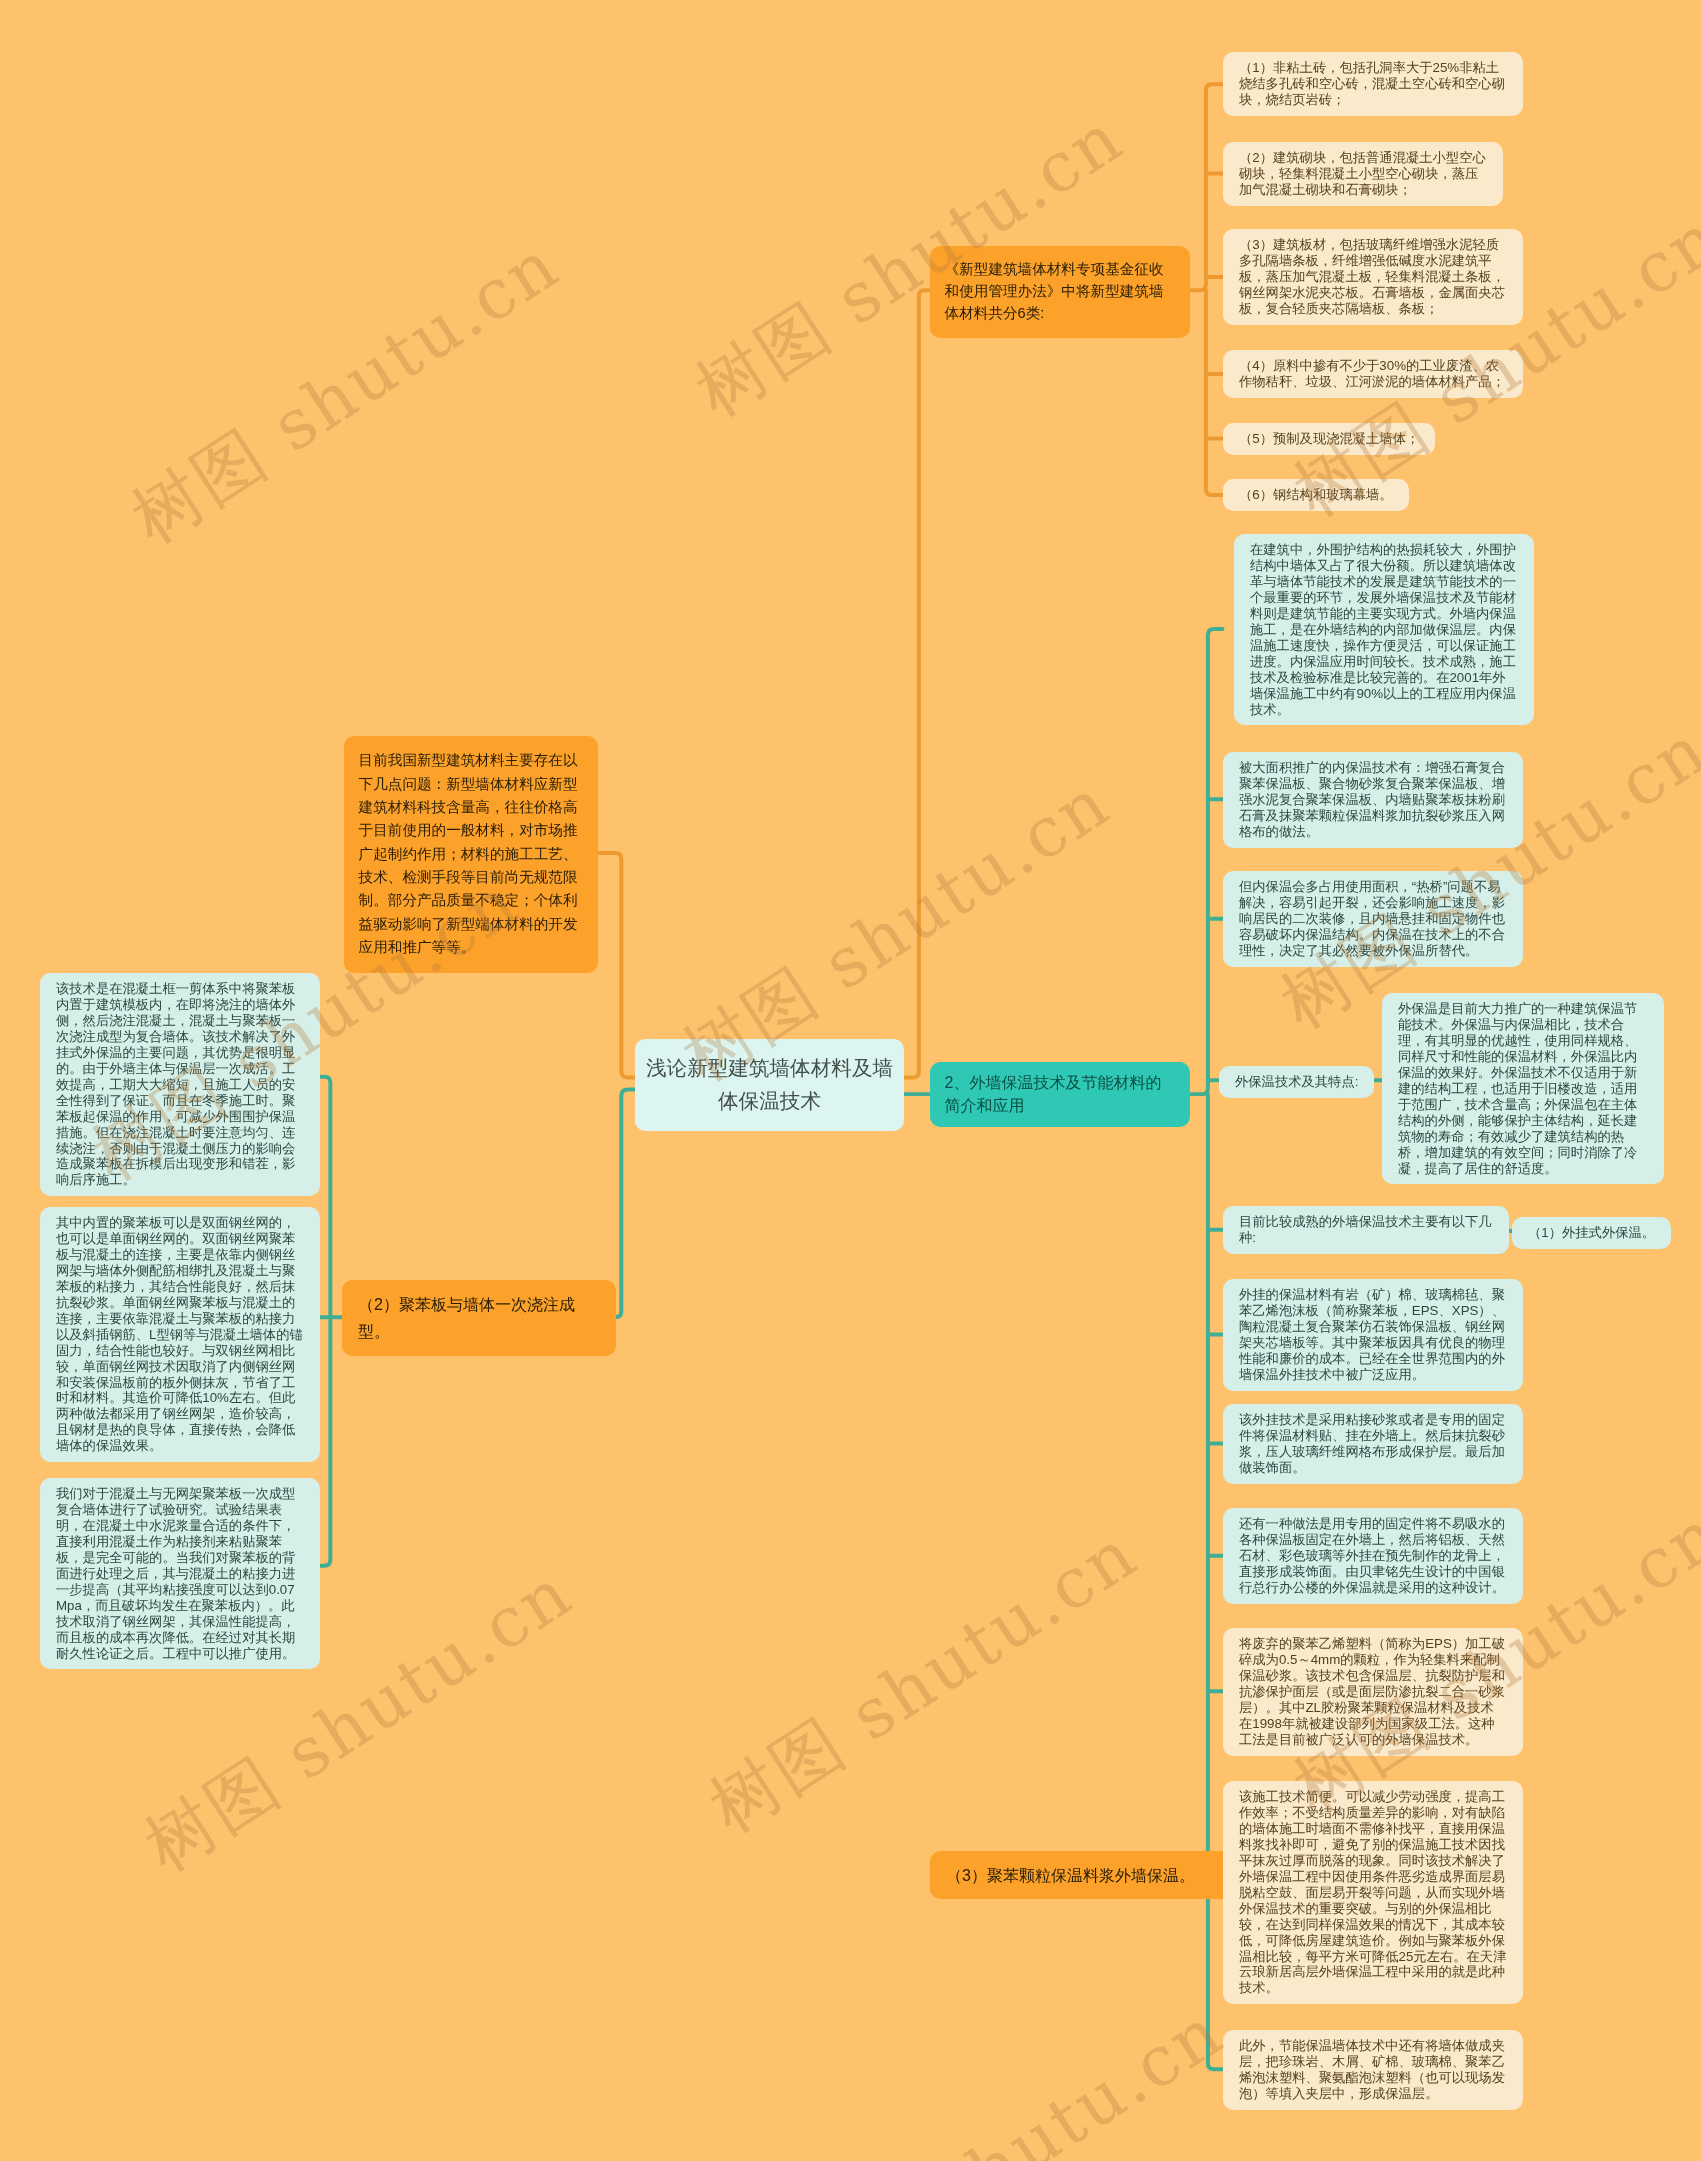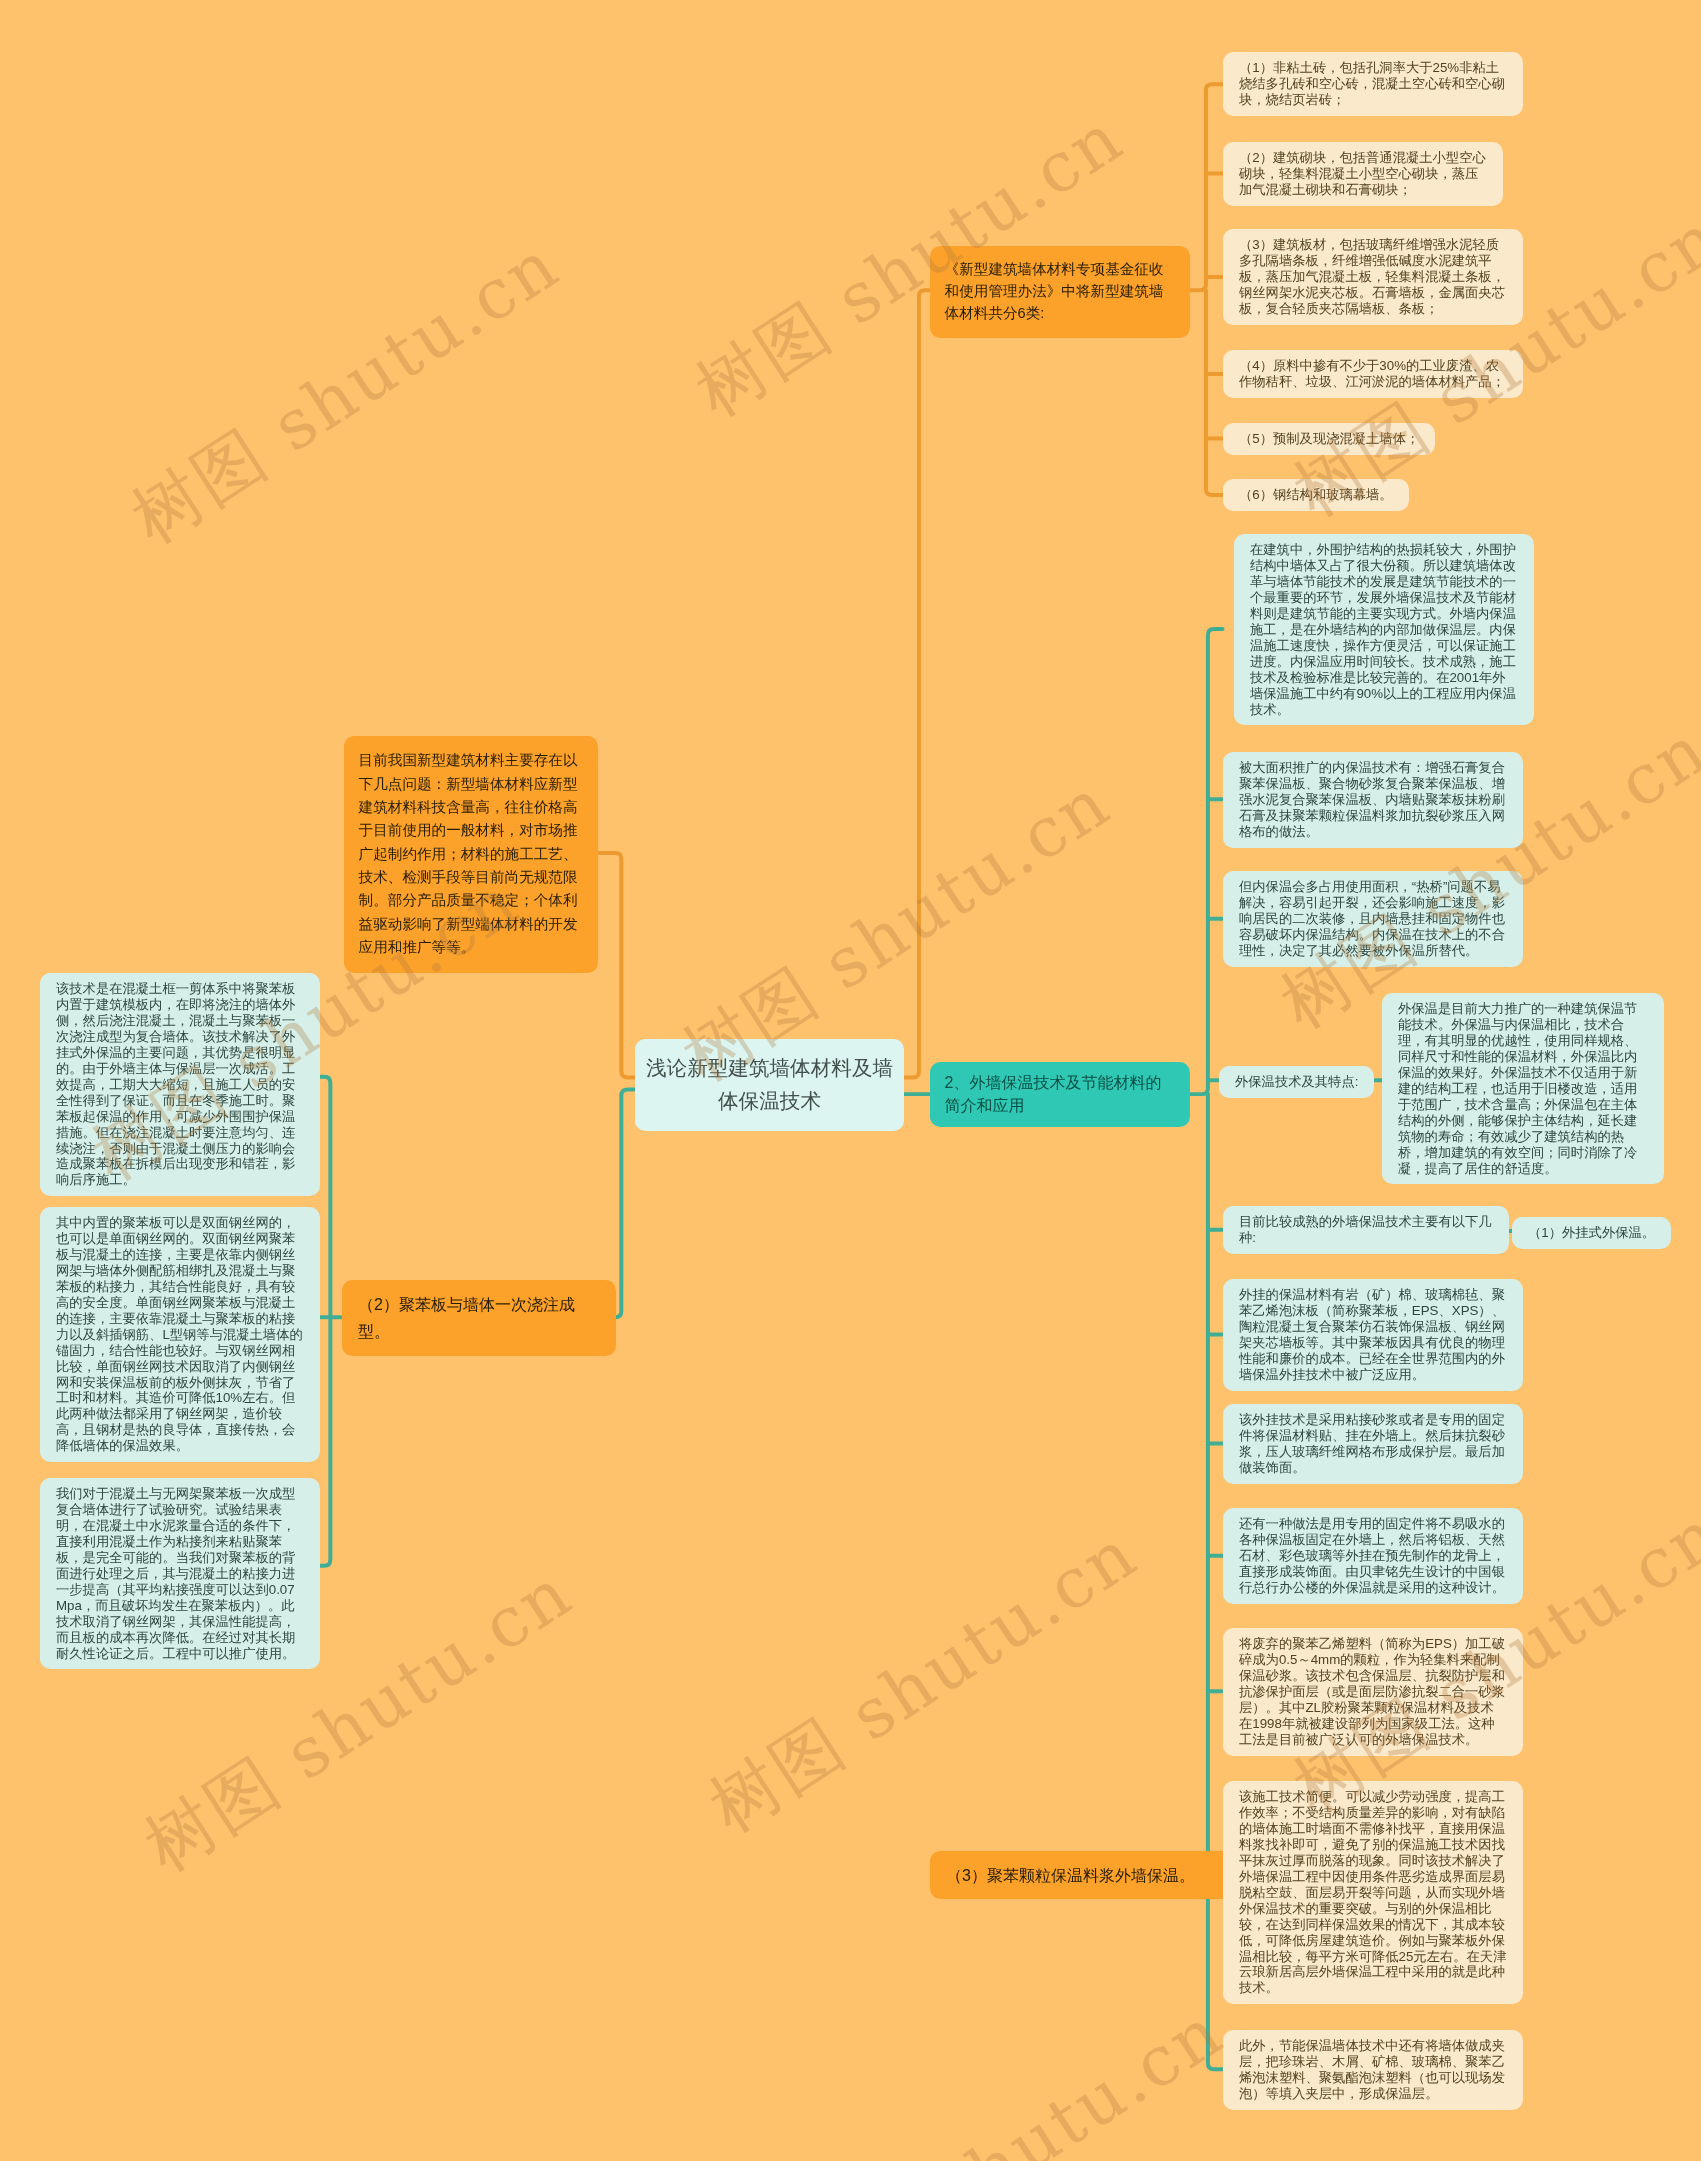--- a/index.html
+++ b/index.html
@@ -57,21 +57,21 @@
   </svg>
 
   <div class="node central" style="left:635px;top:1039px;width:269px;font-size:20.6px;line-height:1.6;padding:13.3px 9.3px;">浅论新型建筑墙体材料及墙体保温技术</div>
 
   <div class="node orange" style="left:344px;top:736px;width:254px;font-size:14.6px;line-height:1.6;padding:13.3px 14.6px;">目前我国新型建筑材料主要存在以下几点问题：新型墙体材料应新型建筑材料科技含量高，往往价格高于目前使用的一般材料，对市场推广起制约作用；材料的施工工艺、技术、检测手段等目前尚无规范限制。部分产品质量不稳定；个体利益驱动影响了新型端体材料的开发应用和推广等等。</div>
 
   <div class="node orange" style="left:342px;top:1280px;width:274px;font-size:16px;line-height:1.7;padding:10.6px 16px;">（2）聚苯板与墙体一次浇注成型。</div>
 
   <div class="node cyan" style="left:40px;top:973px;width:280px;">该技术是在混凝土框一剪体系中将聚苯板内置于建筑模板内，在即将浇注的墙体外侧，然后浇注混凝土，混凝土与聚苯板一次浇注成型为复合墙体。该技术解决了外挂式外保温的主要问题，其优势是很明显的。由于外墙主体与保温层一次成活。工效提高，工期大大缩短，且施工人员的安全性得到了保证。而且在冬季施工时。聚苯板起保温的作用，可减少外围围护保温措施。但在浇注混凝土时要注意均匀、连续浇注，否则由于混凝土侧压力的影响会造成聚苯板在拆模后出现变形和错茬，影响后序施工。</div>
 
-  <div class="node cyan" style="left:40px;top:1207px;width:280px;">其中内置的聚苯板可以是双面钢丝网的，也可以是单面钢丝网的。双面钢丝网聚苯板与混凝土的连接，主要是依靠内侧钢丝网架与墙体外侧配筋相绑扎及混凝土与聚苯板的粘接力，其结合性能良好，具有较高的安全度。单面钢丝网聚苯板与混凝土的连接，主要依靠混凝土与聚苯板的粘接力以及斜插钢筋、L型钢等与混凝土墙体的锚固力，结合性能也较好。与双钢丝网相比较，单面钢丝网技术因取消了内侧钢丝网和安装保温板前的板外侧抹灰，节省了工时和材料。其造价可降低10%左右。但此两种做法都采用了钢丝网架，造价较高，且钢材是热的良导体，直接传热，会降低墙体的保温效果。</div>
+  <div class="node cyan" style="left:40px;top:1207px;width:280px;">其中内置的聚苯板可以是双面钢丝网的，也可以是单面钢丝网的。双面钢丝网聚苯板与混凝土的连接，主要是依靠内侧钢丝网架与墙体外侧配筋相绑扎及混凝土与聚苯板的粘接力，其结合性能良好，然后抹抗裂砂浆。单面钢丝网聚苯板与混凝土的连接，主要依靠混凝土与聚苯板的粘接力以及斜插钢筋、L型钢等与混凝土墙体的锚固力，结合性能也较好。与双钢丝网相比较，单面钢丝网技术因取消了内侧钢丝网和安装保温板前的板外侧抹灰，节省了工时和材料。其造价可降低10%左右。但此两种做法都采用了钢丝网架，造价较高，且钢材是热的良导体，直接传热，会降低墙体的保温效果。</div>
 
   <div class="node cyan" style="left:40px;top:1478px;width:280px;">我们对于混凝土与无网架聚苯板一次成型复合墙体进行了试验研究。试验结果表明，在混凝土中水泥浆量合适的条件下，直接利用混凝土作为粘接剂来粘贴聚苯板，是完全可能的。当我们对聚苯板的背面进行处理之后，其与混凝土的粘接力进一步提高（其平均粘接强度可以达到0.07Mpa，而且破坏均发生在聚苯板内）。此技术取消了钢丝网架，其保温性能提高，而且板的成本再次降低。在经过对其长期耐久性论证之后。工程中可以推广使用。</div>
 
   <div class="node orange" style="left:930px;top:246px;width:260px;font-size:14.6px;line-height:1.5;padding:13.3px 14.6px;">《新型建筑墙体材料专项基金征收和使用管理办法》中将新型建筑墙体材料共分6类:</div>
 
   <div class="node cream" style="left:1223px;top:52px;width:300px;">（1）非粘土砖，包括孔洞率大于25%非粘土烧结多孔砖和空心砖，混凝土空心砖和空心砌块，烧结页岩砖；</div>
   <div class="node cream" style="left:1223px;top:142px;width:280px;">（2）建筑砌块，包括普通混凝土小型空心砌块，轻集料混凝土小型空心砌块，蒸压加气混凝土砌块和石膏砌块；</div>
   <div class="node cream" style="left:1223px;top:229px;width:300px;">（3）建筑板材，包括玻璃纤维增强水泥轻质多孔隔墙条板，纤维增强低碱度水泥建筑平板，蒸压加气混凝土板，轻集料混凝土条板，钢丝网架水泥夹芯板。石膏墙板，金属面央芯板，复合轻质夹芯隔墙板、条板；</div>
   <div class="node cream" style="left:1223px;top:350px;width:300px;">（4）原料中掺有不少于30%的工业废渣、农作物秸秆、垃圾、江河淤泥的墙体材料产品；</div>
   <div class="node cream" style="left:1223px;top:423px;white-space:nowrap;">（5）预制及现浇混凝土墙体；</div>

